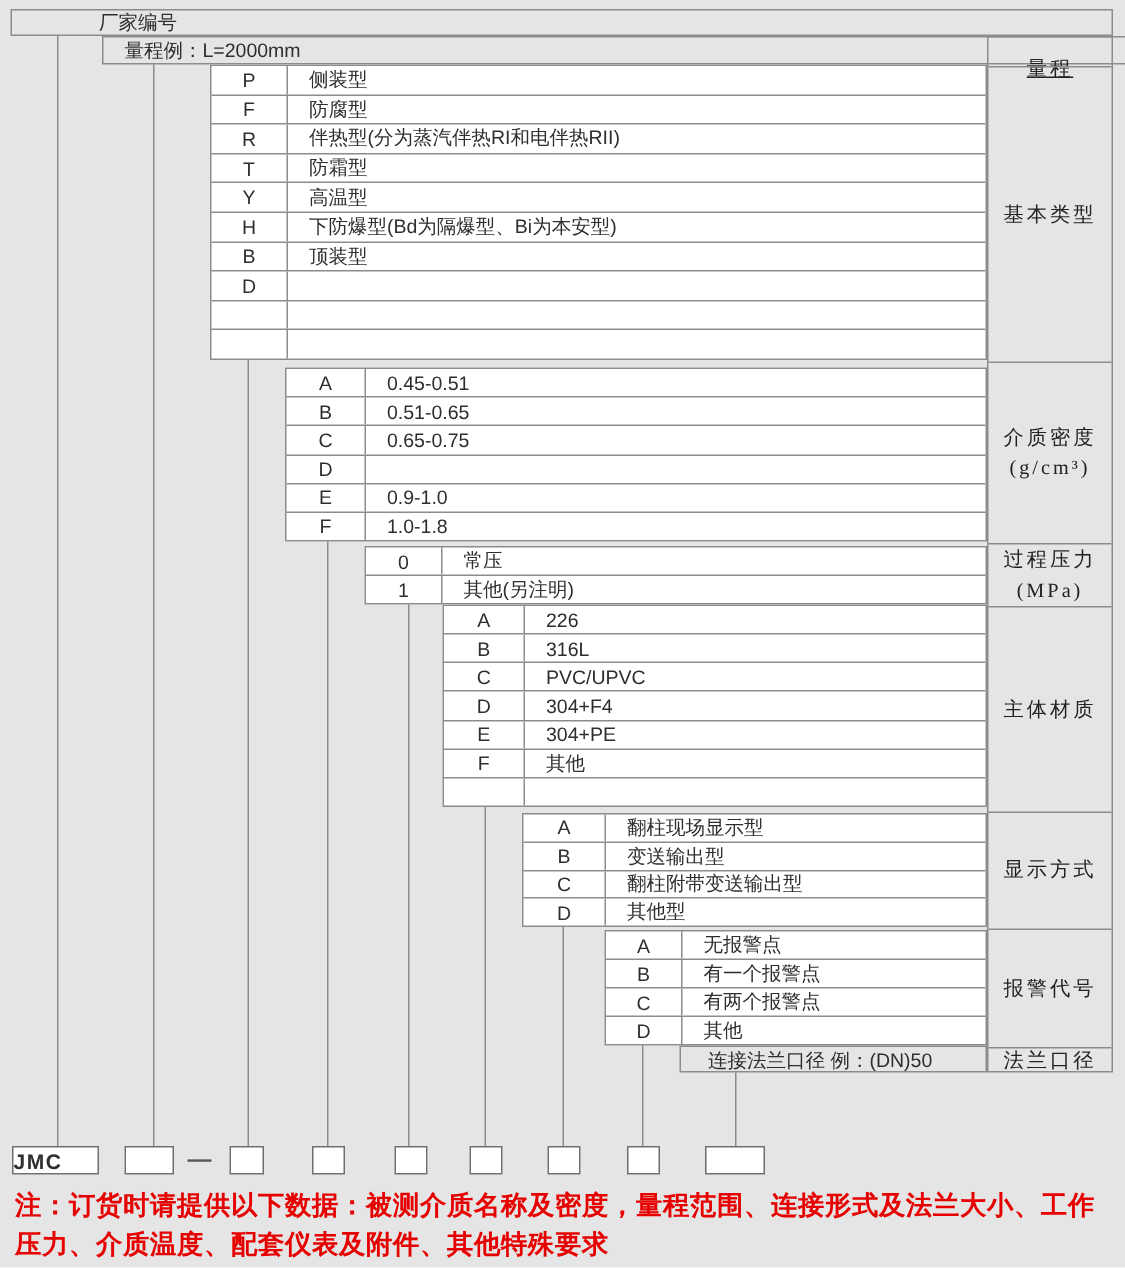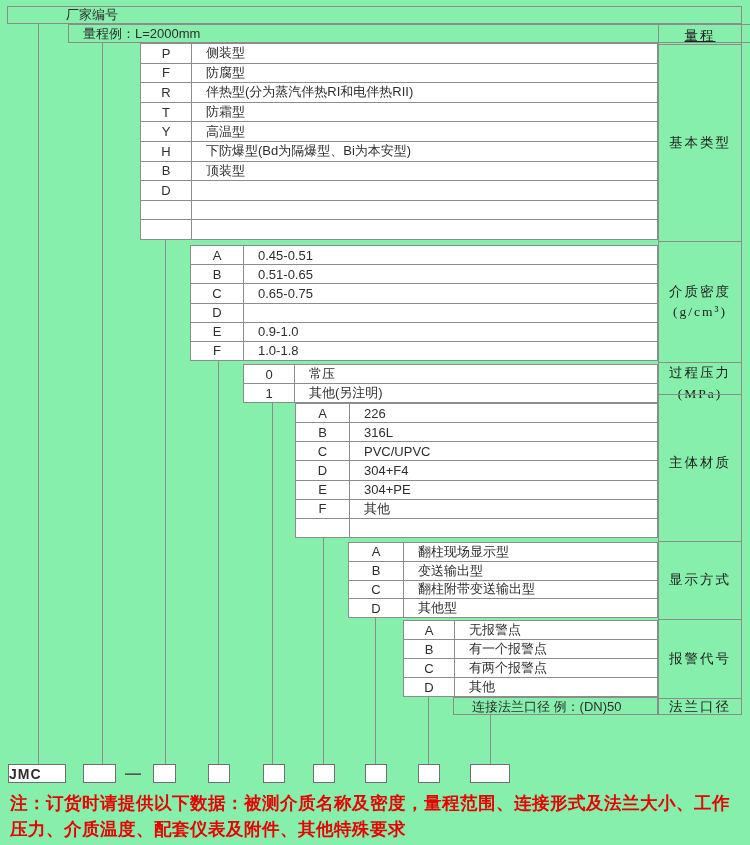--- a/index.html
+++ b/index.html
@@ -1,17 +1,17 @@
 <!DOCTYPE html>
 <html><head>
 <meta charset="utf-8">
 <style>
   html,body{margin:0;padding:0;background:#fff;}
   .canvas{
-    position:relative;width:750px;height:845px;background:#86efac;overflow:hidden;
+    position:relative;width:750px;height:845px;background:#e5e5e5;overflow:hidden;
     font-family:"Liberation Sans","DejaVu Sans",sans-serif;color:#2e2e2e;
   }
   .abs{position:absolute;box-sizing:border-box;}
   .bordered{border:1px solid #8c8c8c;}
   
   .top-box{display:flex;align-items:center;font-size:13px;}
   .top-box .pad58{padding-left:58px;}
   .top-box .pad14{padding-left:14px;}
   
   .sect{display:flex;flex-direction:column;background:#fff;}
@@ -197,27 +197,27 @@
         <div class="scode" style="width: 50px;">D</div>
         <div class="sdesc">其他</div>
       </div>
     </div>
 
   <div class="abs bordered flange" style="left:453px;top:697px;width:205px;height:18px;">
     <span>连接法兰口径 例：(DN)50</span>
   </div>
 
   <div class="abs labelcol" style="left:658px;top:24px;width:84px;height:691px;">
-    <div class="labelcell" style="top:2px;height:19px;text-decoration:underline;">量程</div>
+    <div class="labelcell" style="top:12px;height:19px;text-decoration:underline;">量程</div>
     <div class="labelcell div" style="top:19px;height:197px;">基本类型</div>
     <div class="labelcell div" style="top:216px;height:121px;">介质密度
 (g/cm³)</div>
     <div class="labelcell div" style="top:337px;height:42px;">过程压力
 (MPa)</div>
-    <div class="labelcell div" style="top:369px;height:137px;text-align:center;">主体材质</div>
+    <div class="labelcell div" style="top:379px;height:137px;text-align:center;">主体材质</div>
     <div class="labelcell div" style="top:516px;height:78px;">显示方式</div>
     <div class="labelcell div" style="top:594px;height:79px;">报警代号</div>
     <div class="labelcell div" style="top:673px;height:18px;">法兰口径</div>
   </div>
 
   <div class="vline" style="left:38px;top:24px;height:740px;"></div>
   <div class="vline" style="left:102px;top:43px;height:721px;"></div>
   <div class="vline" style="left:165px;top:240px;height:524px;"></div>
   <div class="vline" style="left:218px;top:361px;height:403px;"></div>
   <div class="vline" style="left:272px;top:403px;height:361px;"></div>

